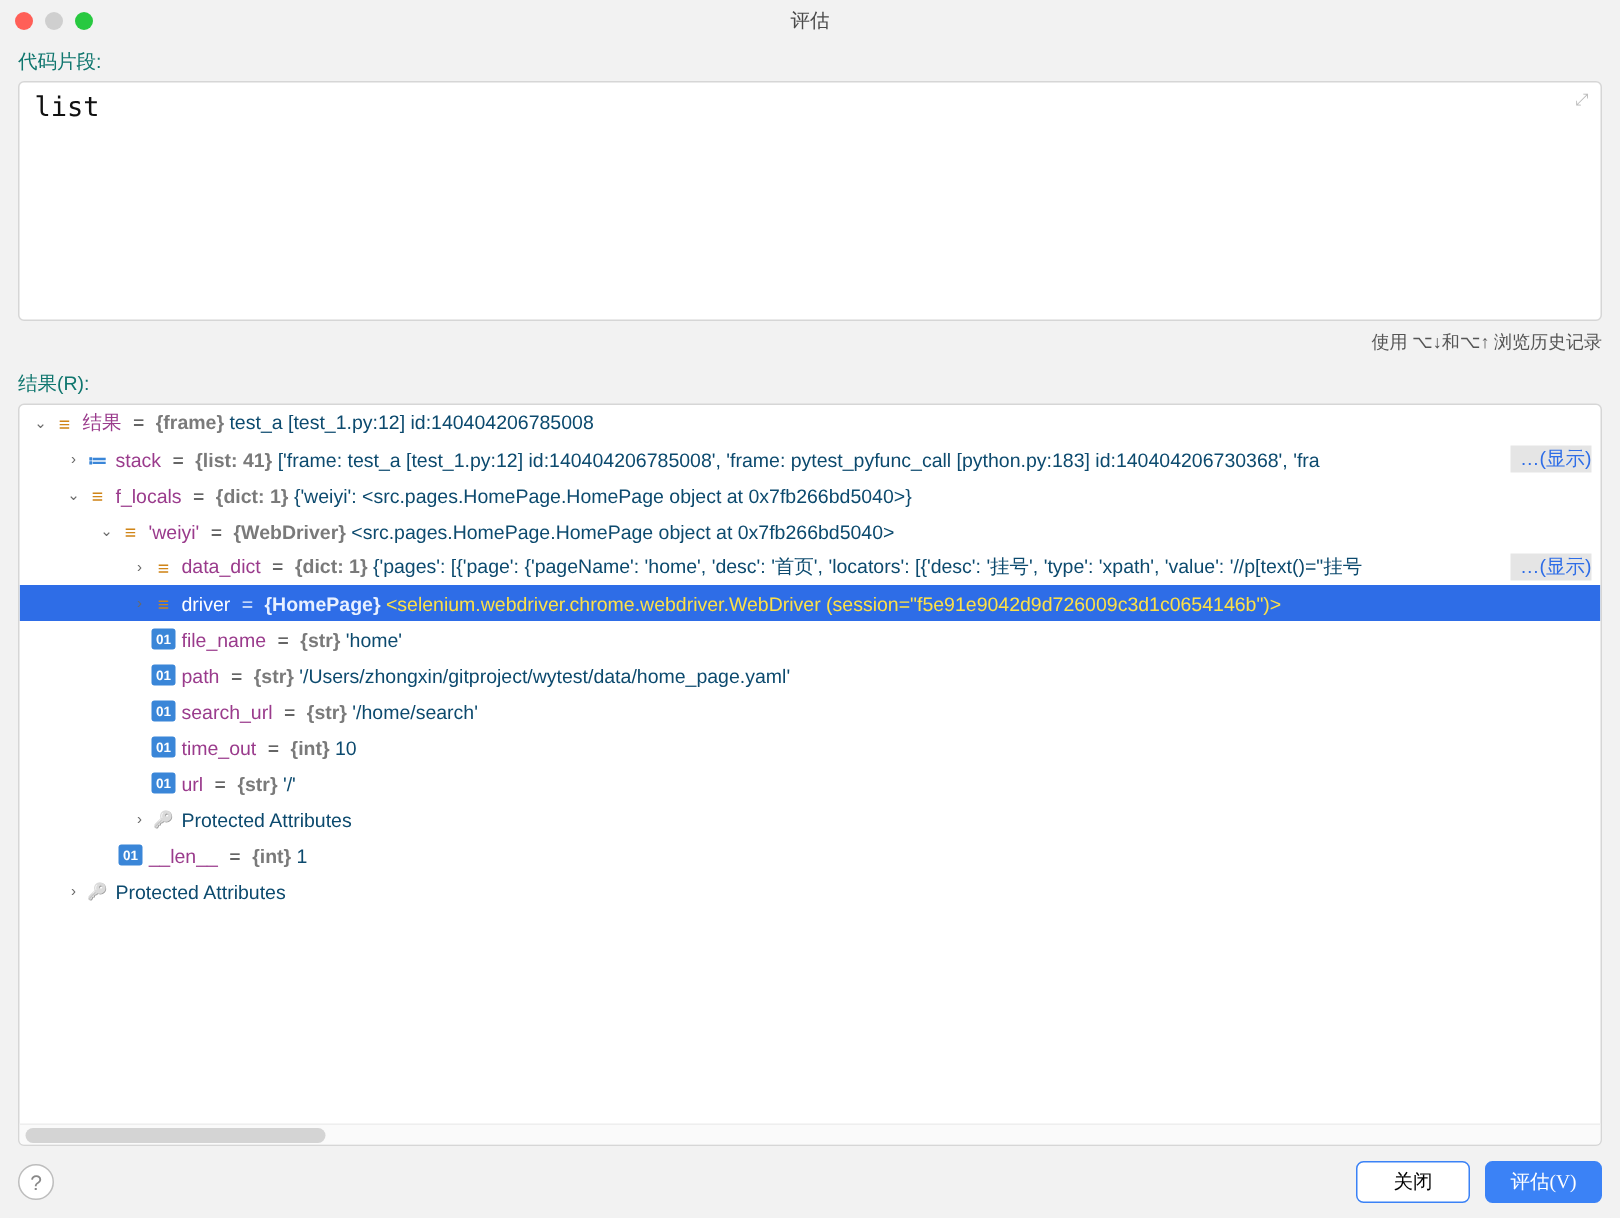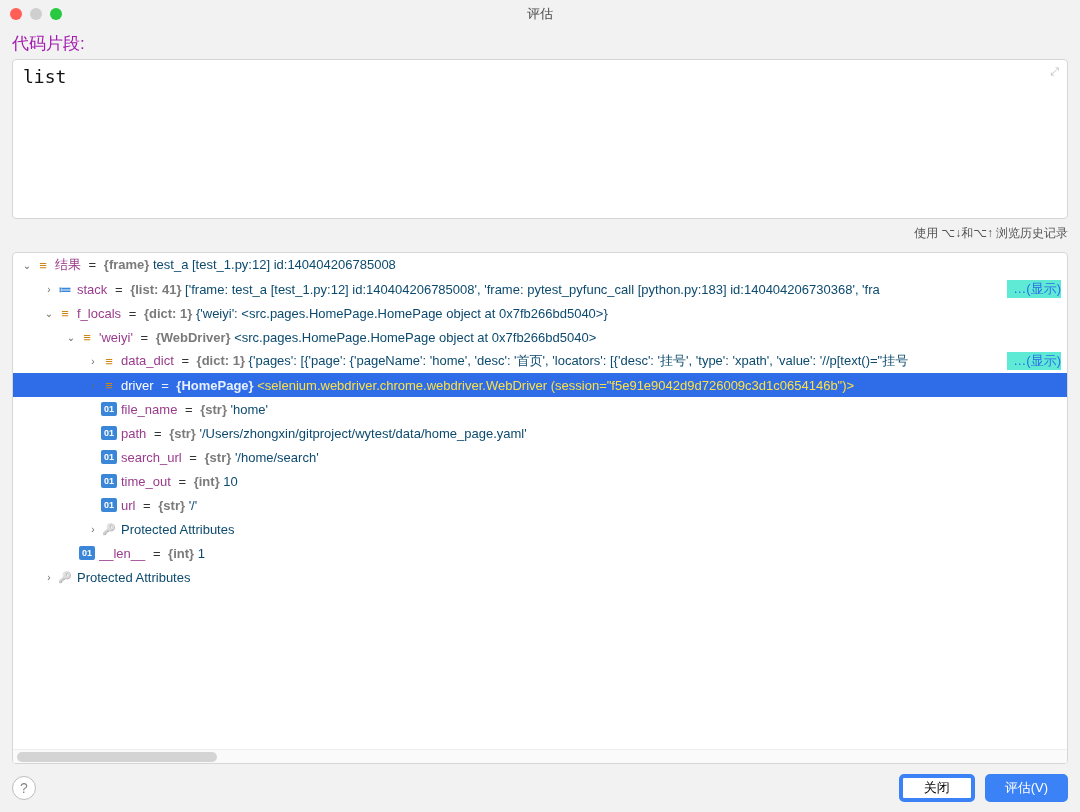--- a/index.html
+++ b/index.html
@@ -26,21 +26,21 @@
   .traffic { display: flex; gap: 8px; align-items: center; }
   .dot { width: 12px; height: 12px; border-radius: 50%; }
   .dot.red { background: #ff5f57; }
   .dot.yellow { background: #cfcfcf; }
   .dot.green { background: #28c940; }
   .title {
     position: absolute; left: 0; right: 0; text-align: center;
     font-size: 13px; color: #4a4a4a; pointer-events: none;
   }
   .content { flex: 1; padding: 4px 12px 0 12px; display: flex; flex-direction: column; min-height: 0; }
-  .label { font-size: 17px; color: #a21caf; margin-bottom: 4px; }
+  .label { font-size: 13px; color: #0f766e; margin-bottom: 4px; }
   .code-box {
     background: #fff;
     border: 1px solid #d6d6d6;
     border-radius: 4px;
     height: 160px;
     padding: 6px 10px;
     font-family: "Menlo", "Consolas", monospace;
     font-size: 18px;
     color: #111;
     position: relative;
@@ -105,21 +105,21 @@
   .name { color: #9a3b8c; }
   .eq { color: #333; margin: 0 4px; }
   .type { color: #7a7a7a; font-weight: bold; }
   .val { color: #0c4a6e; }
   .rowtext { overflow: hidden; text-overflow: clip; flex: 1; min-width: 0;}
   .show-link {
     color: #2e6de7; margin-left: 4px;
     position: absolute; right: 6px; background: inherit;
     padding-left: 6px;
   }
-  .row:not(.selected) .show-link { background:#5eead4; }
+  .row:not(.selected) .show-link { background:#e5e5e5; }
   .hscroll {
     height: 14px;
     background: #fafafa;
     border-top: 1px solid #eee;
     position: relative;
   }
   .hscroll .thumb {
     position: absolute; left: 4px; top: 2px;
     width: 200px; height: 10px;
     background: #d4d4d4; border-radius: 5px;
@@ -131,44 +131,45 @@
   }
   .help {
     width: 24px; height: 24px; border-radius: 50%;
     border: 1px solid #bdbdbd; color: #888;
     display: flex; align-items: center; justify-content: center;
     background: #fff; font-size: 14px;
   }
   .buttons { display: flex; gap: 10px; }
   .btn {
     height: 28px; min-width: 76px; padding: 0 16px;
-    border-radius: 5px; border: 4px solid #3b82f6;
+    border-radius: 5px; border: 1px solid #3b82f6;
     background: #fff; font-size: 13px;
     display: inline-flex; align-items: center; justify-content: center;
   }
-  .btn.primary { background: #3b82f6; border-color: #3b82f6; color: #fff; }
+  .btn.primary { background: #3b82f6; border-color: #3b82f6; color: #fff; font-family: Liberation Serif, serif; }
 </style>
 </head>
 <body>
 
 <div class="window">
   <div class="titlebar">
     <div class="traffic">
       <div class="dot red"></div>
       <div class="dot yellow"></div>
       <div class="dot green"></div>
     </div>
     <div class="title">评估</div>
   </div>
 
   <div class="content">
     <div class="label">代码片段:</div>
     <div class="code-box"><span>list</span><span class="expand-icon">⤢</span></div>
     <div class="hint">使用 ⌥↓和⌥↑ 浏览历史记录</div>
 
+    <div class="label">结果(R):</div>
     <div class="results-box">
       <div class="tree" id="tree">
           <div class="row">
             <span class="indent" style="width: 6px;"></span>
             <span class="twisty">⌄</span>
             <span class="icon icon-obj"></span>
             <span class="rowtext"><span class="name">结果</span><span class="eq"> = </span><span class="type">{frame} </span><span class="val">test_a [test_1.py:12]  id:140404206785008</span></span>
           </div>
           <div class="row">
             <span class="indent" style="width: 28px;"></span>

